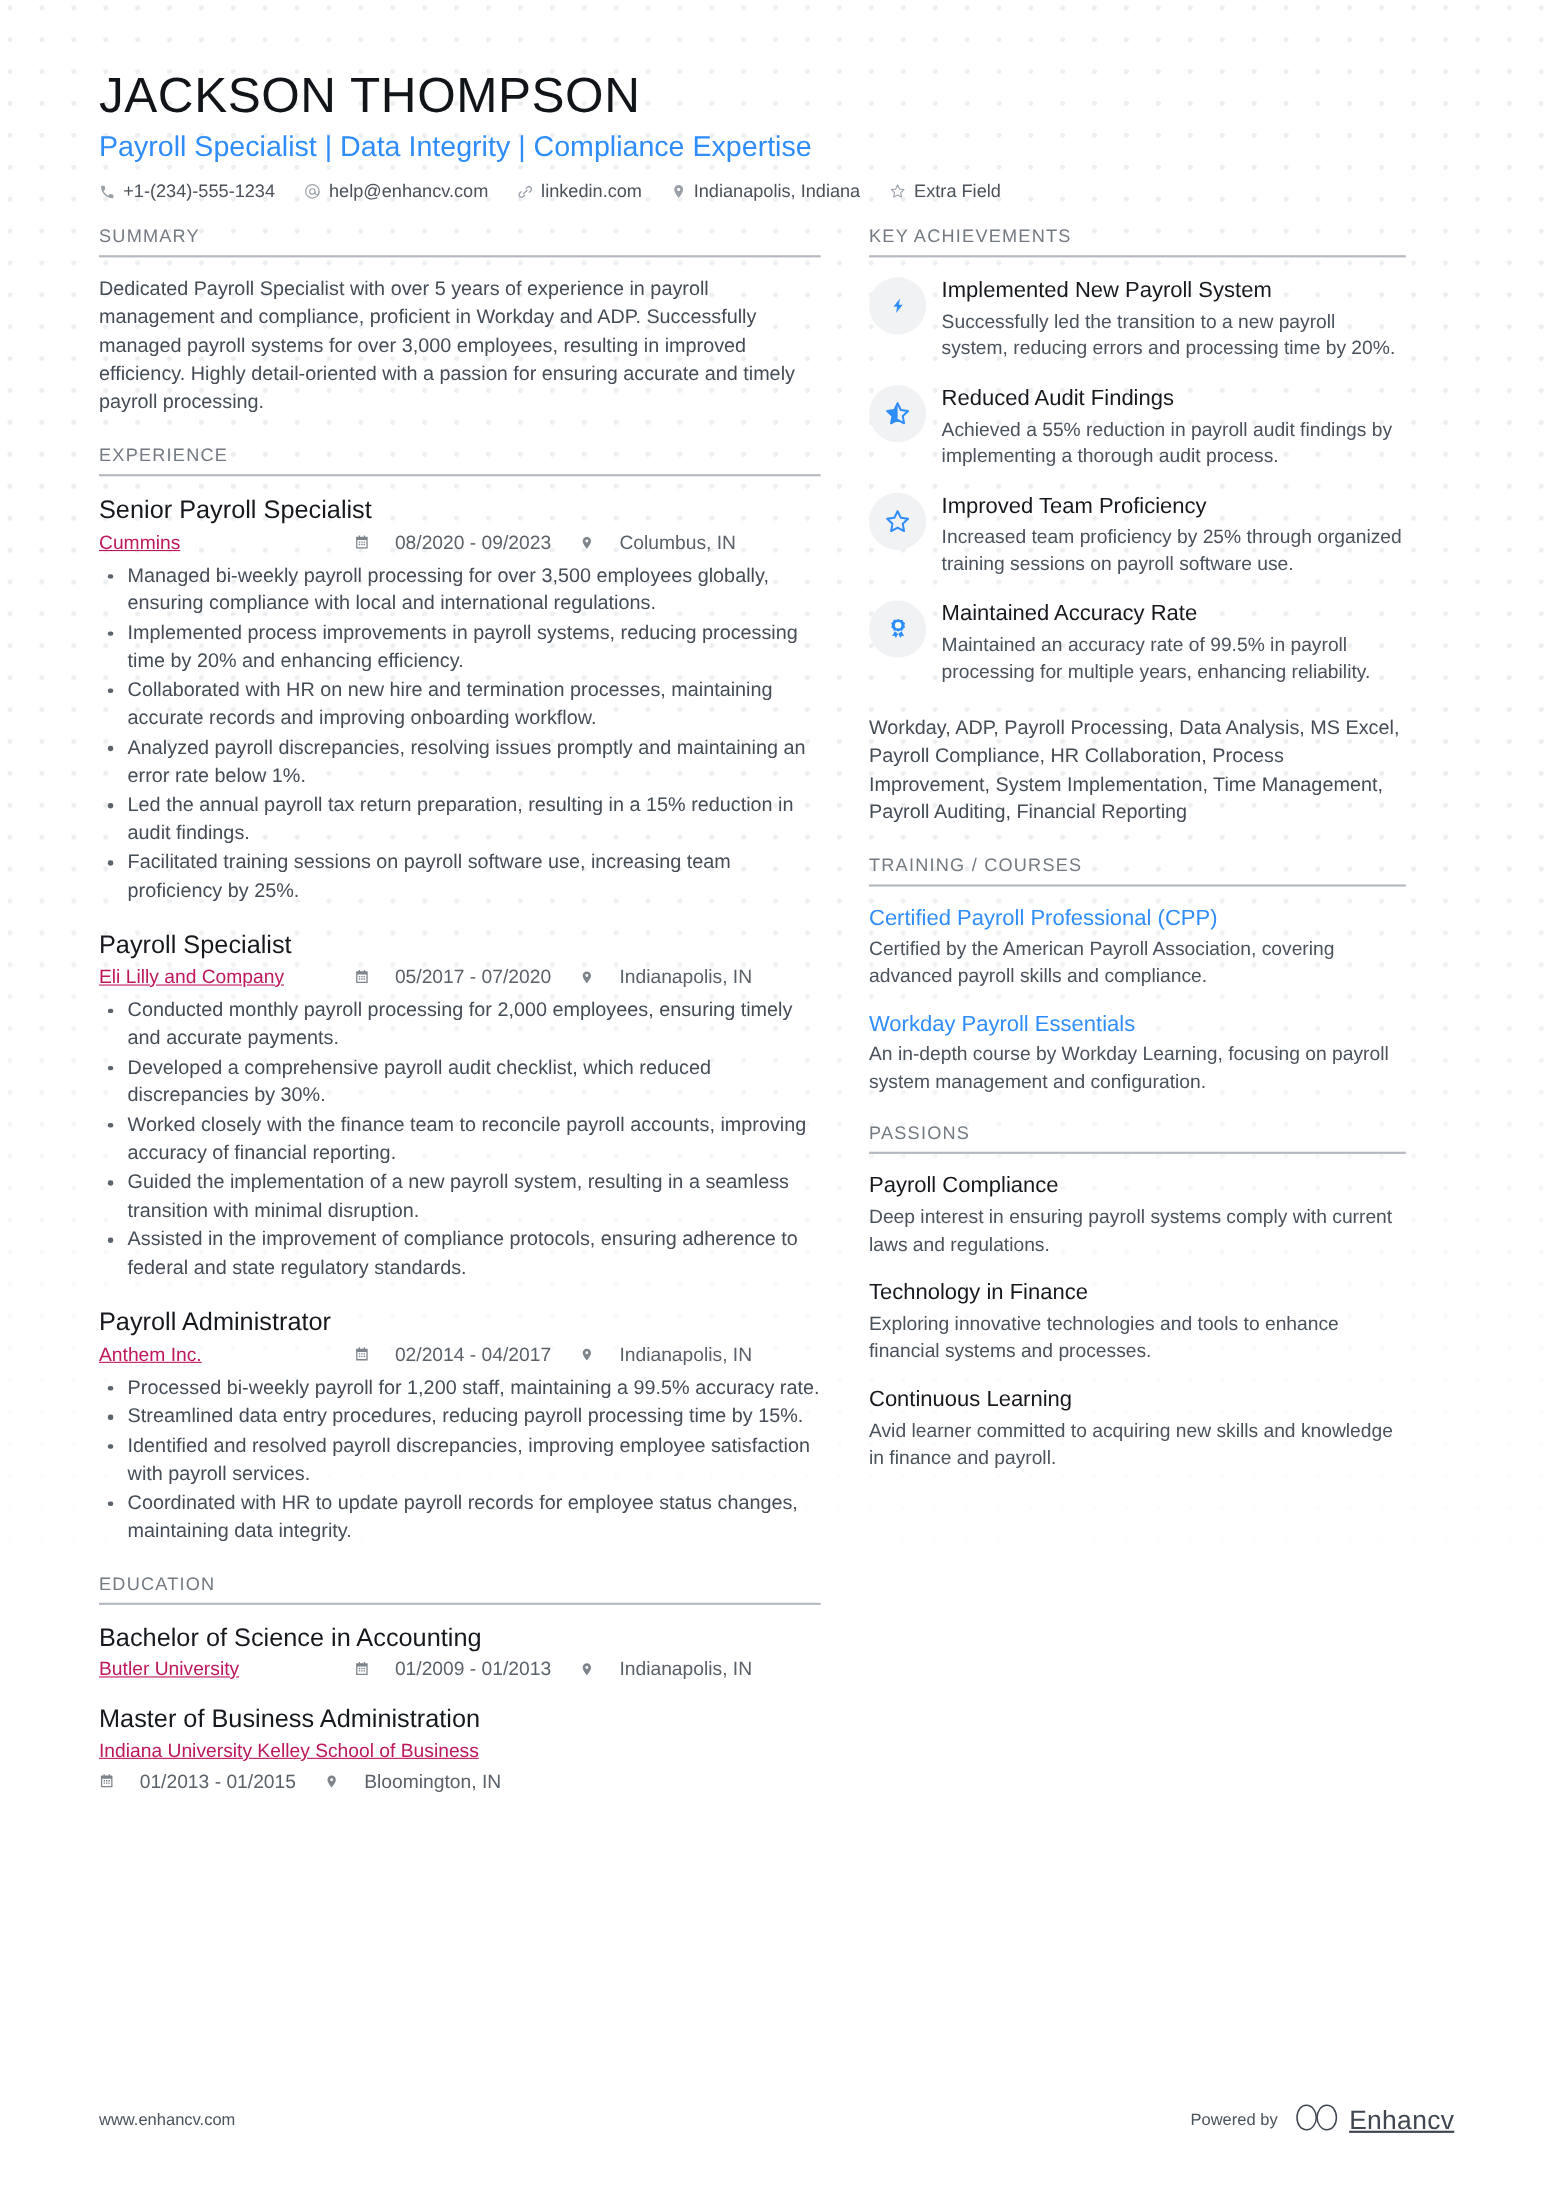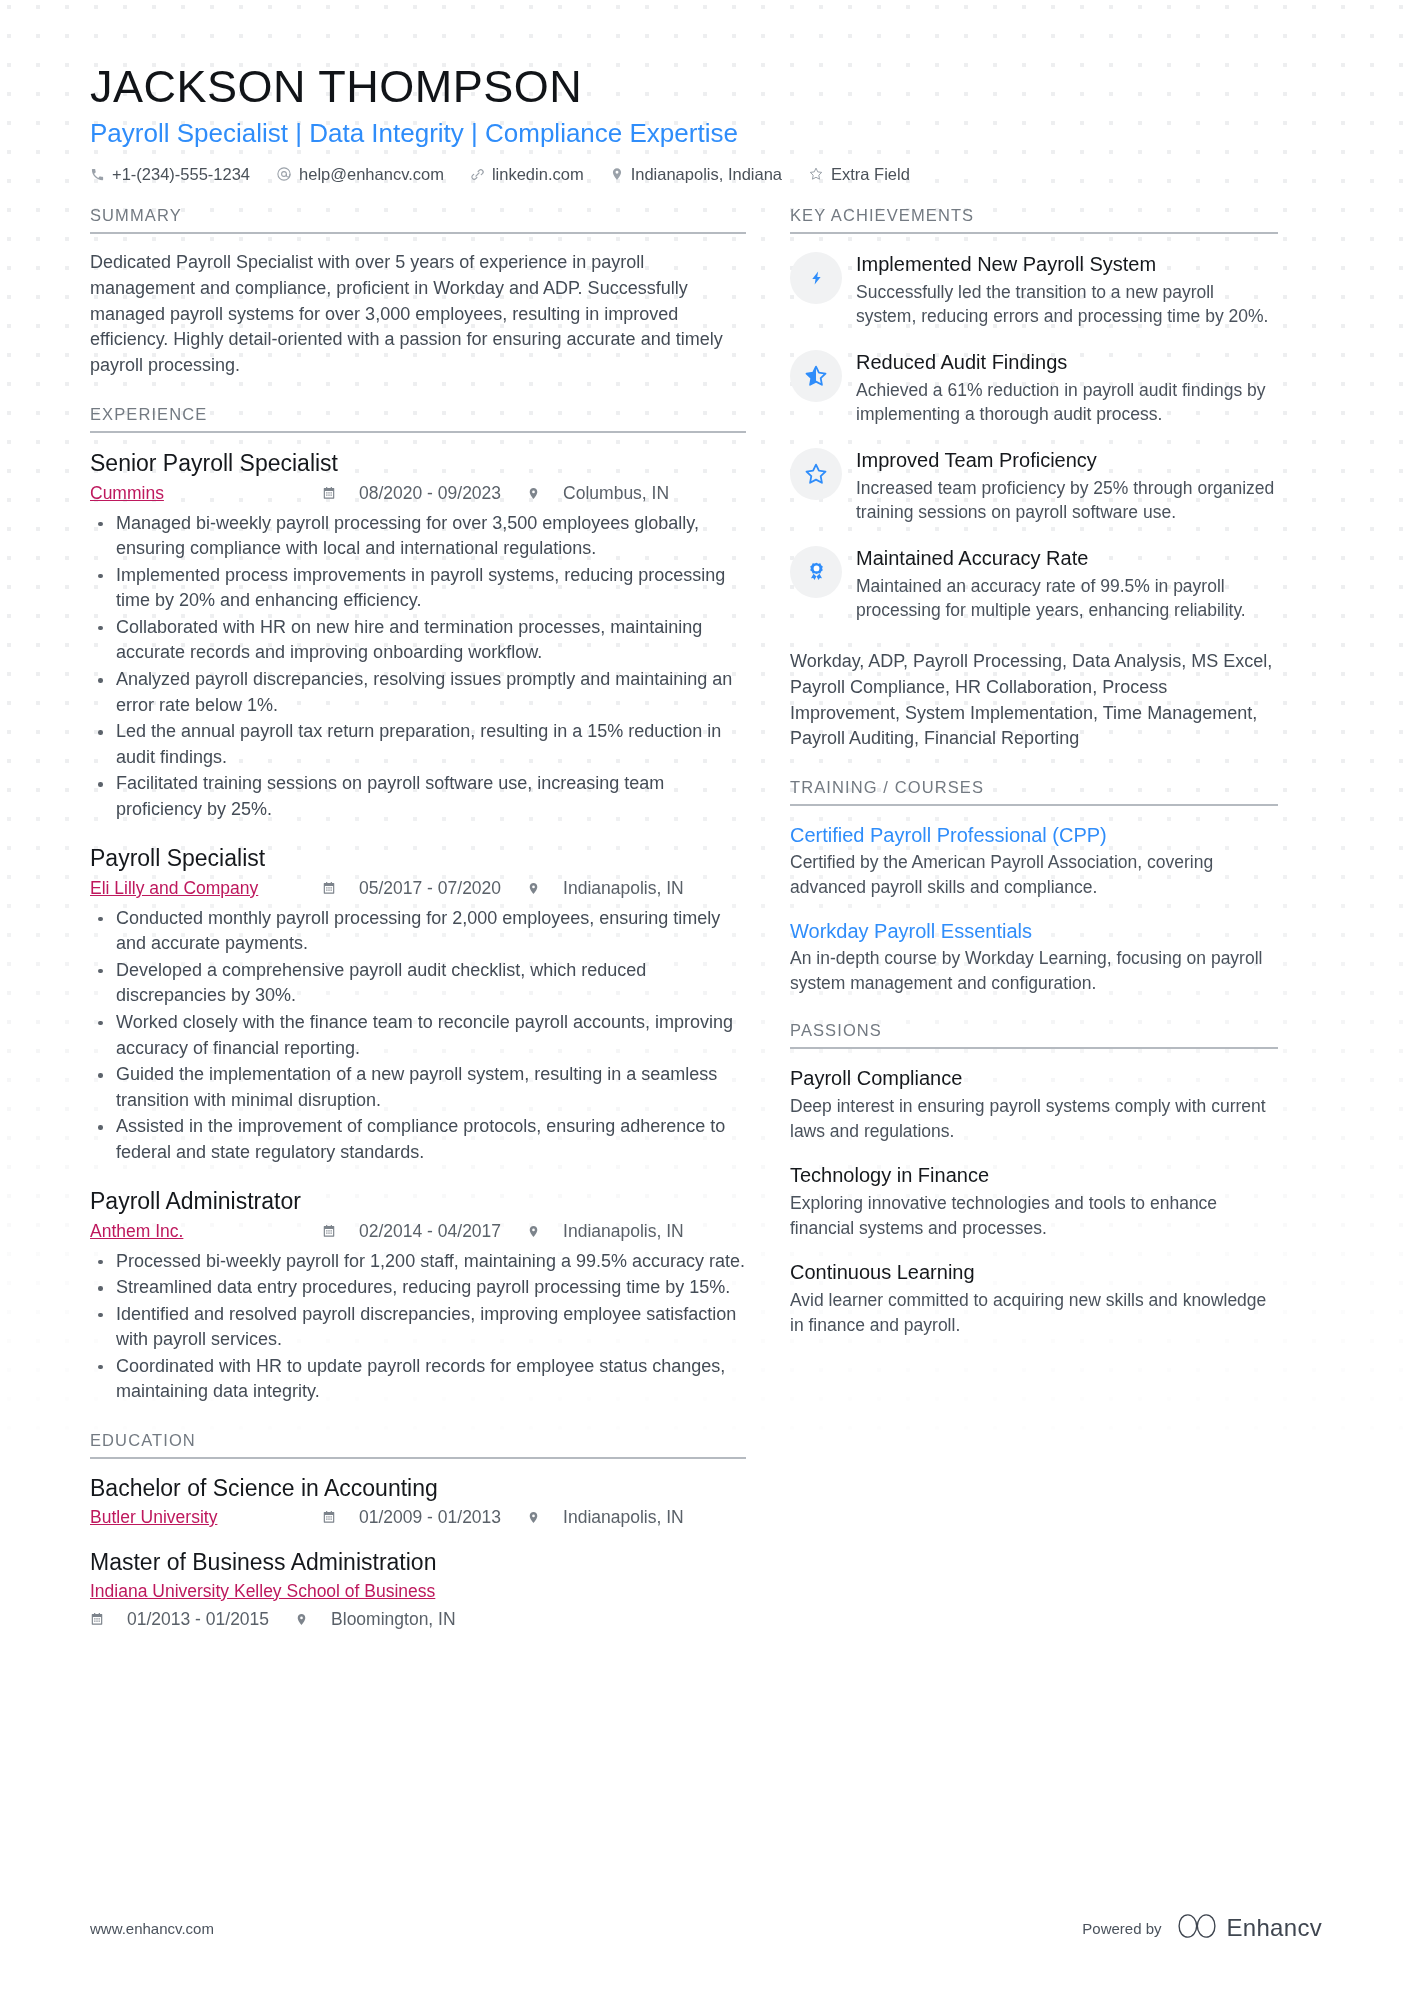--- a/index.html
+++ b/index.html
@@ -275,20 +275,21 @@
     gap: 14px;
   }
   .powered {
     font-size: 15px;
     color: #4a525c;
   }
   .brand {
     display: flex;
     align-items: center;
     gap: 9px;
+    text-decoration: underline;
   }
   .brand-word {
     font-size: 24px;
     color: #3f4650;
     letter-spacing: 0.3px;
   }
 </style>
 </head>
 <body>
 
@@ -538,21 +539,21 @@
                         <rect x="0" y="0" width="12" height="24"></rect>
                       </clipPath>
                   </defs>
                   <path d="M12 2.6l2.9 6.1 6.6.9-4.8 4.6 1.2 6.6-5.9-3.2-5.9 3.2 1.2-6.6L2.5 9.6l6.6-.9z" fill="none" stroke="#2f8dfa" stroke-width="1.8" stroke-linejoin="round"></path>
                   <path d="M12 2.6l2.9 6.1 6.6.9-4.8 4.6 1.2 6.6-5.9-3.2-5.9 3.2 1.2-6.6L2.5 9.6l6.6-.9z" fill="#2f8dfa" clip-path="url(#halfClip)"></path>
                 </svg>
               </span>
             </div>
             <div class="ach-body">
               <h4 class="ach-title">Reduced Audit Findings</h4>
-              <p class="ach-desc">Achieved a 61% reduction in payroll audit findings by implementing a thorough audit process.</p>
+              <p class="ach-desc">Achieved a 55% reduction in payroll audit findings by implementing a thorough audit process.</p>
             </div>
           </div>
 
           <div class="ach">
             <div class="ach-badge">
               <span>
                 <svg width="24" height="24" viewBox="0 0 24 24" fill="none" stroke="#2f8dfa" stroke-width="1.8" stroke-linejoin="round">
                     <path d="M12 2.6l2.9 6.1 6.6.9-4.8 4.6 1.2 6.6-5.9-3.2-5.9 3.2 1.2-6.6L2.5 9.6l6.6-.9z"></path>
                   </svg>
               </span>

